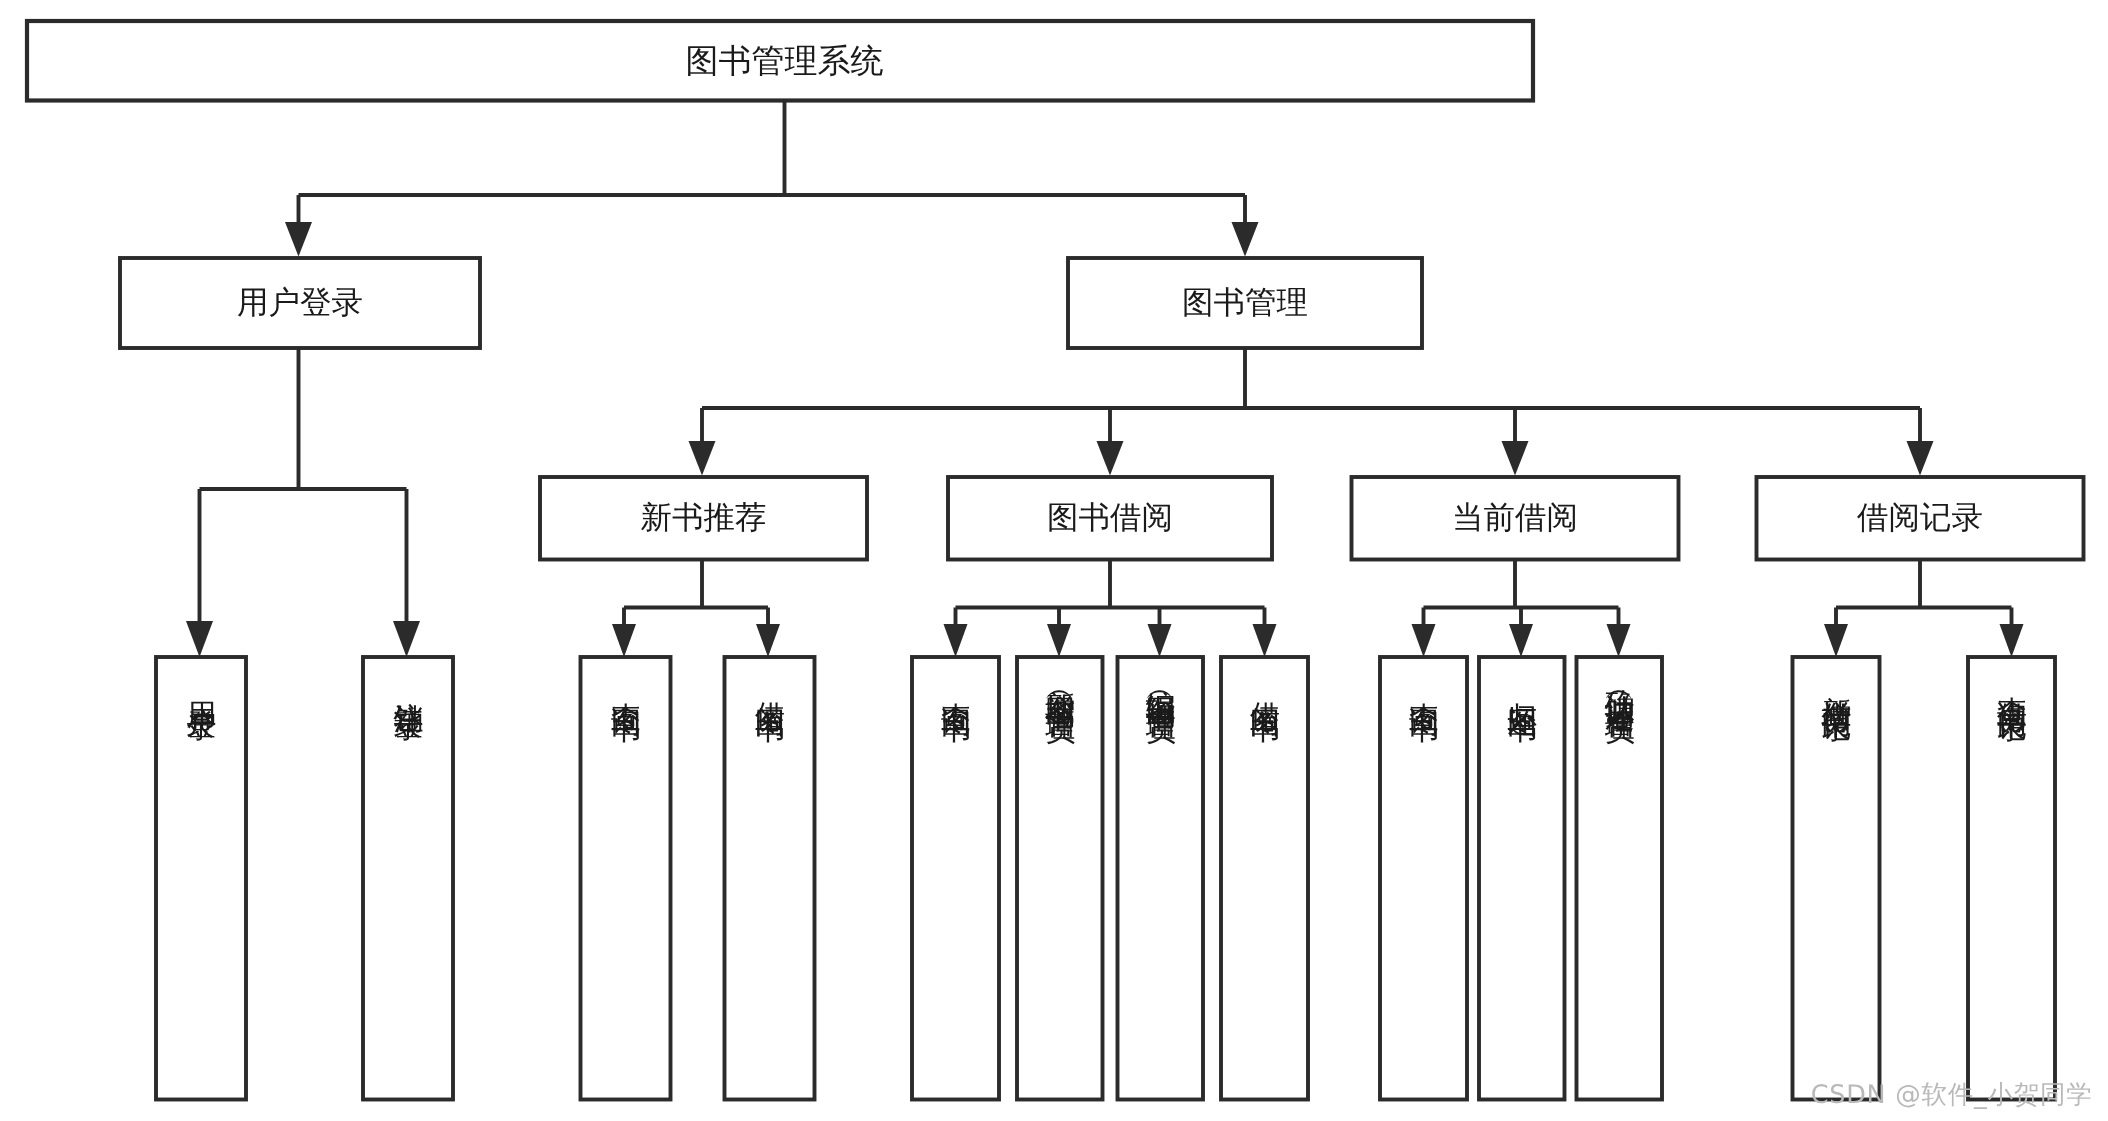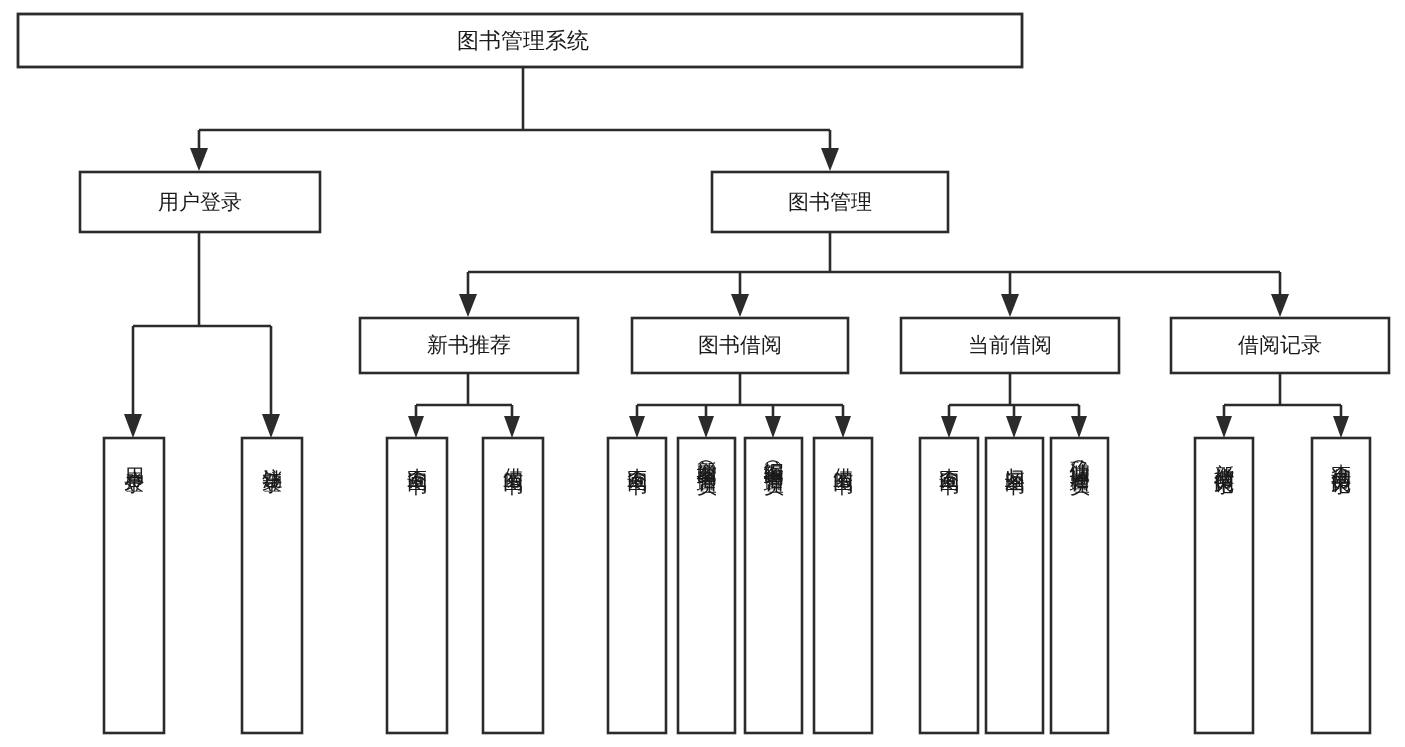--- a/index.html
+++ b/index.html
@@ -281,13 +281,14 @@
     <span class="leaf-label">确认归还（管理员）</span>
   </div>
 
   <div class="leaf-label-wrap" style="left:1195px; top:448px; width:58px; height:280px;">
     <span class="leaf-label">新增借阅记录</span>
   </div>
   <div class="leaf-label-wrap" style="left:1312px; top:448px; width:58px; height:280px;">
     <span class="leaf-label">查询借阅记录</span>
   </div>
 
+  <div class="watermark">CSDN @软件_小贺同学</div>
 </div>
 
 </body></html>

